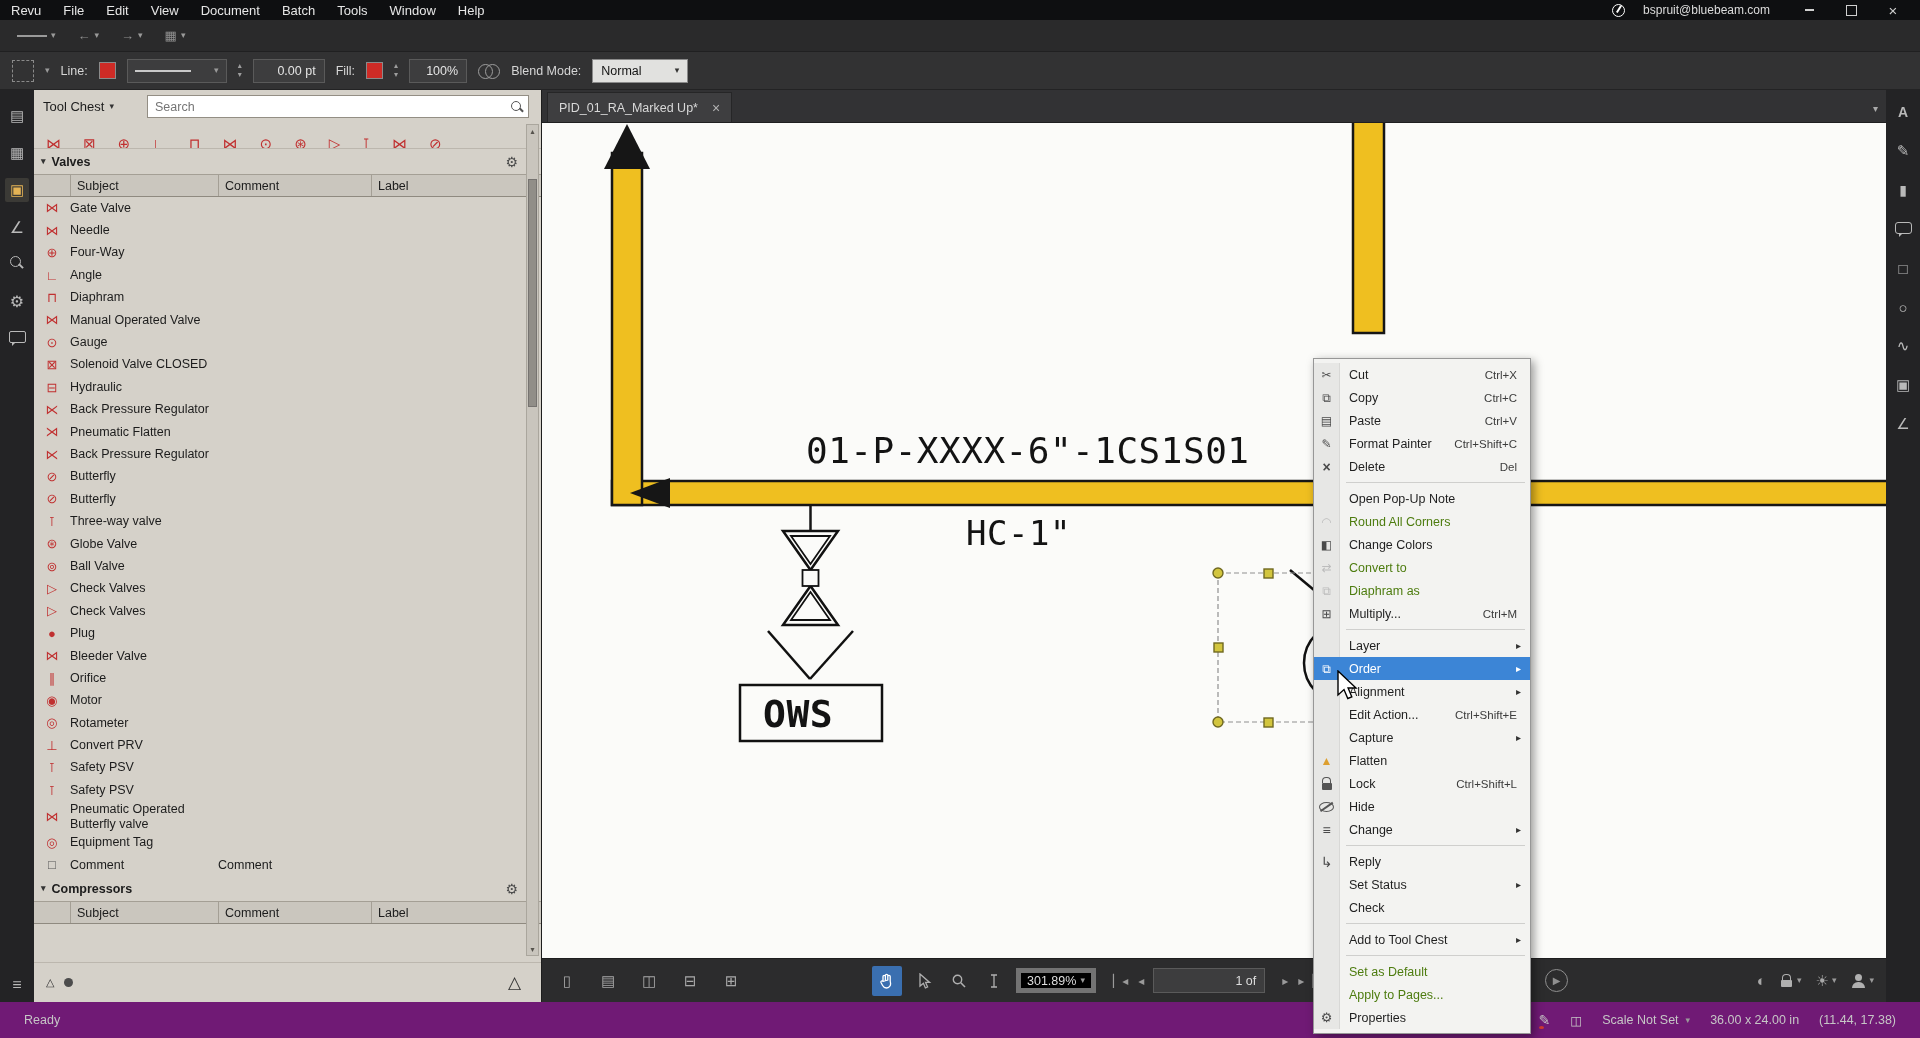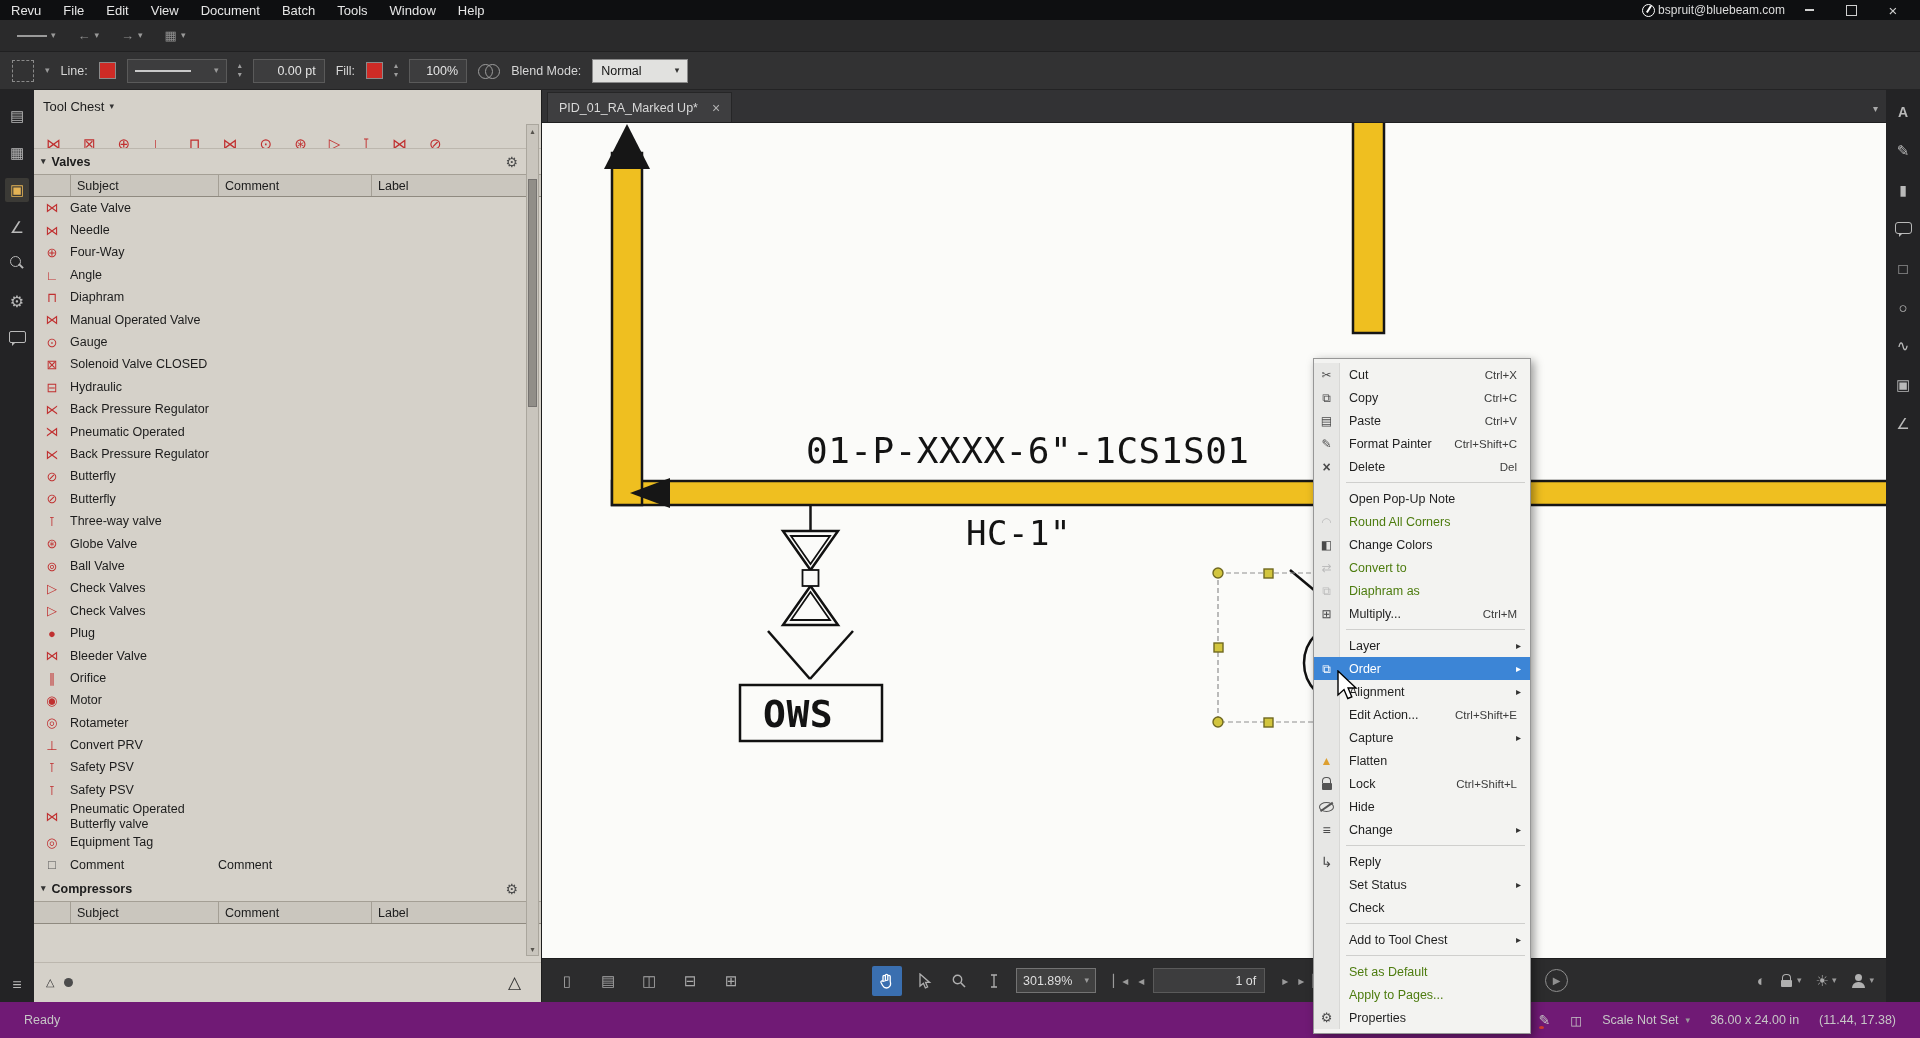--- a/index.html
+++ b/index.html
@@ -3,21 +3,21 @@
 <meta charset="utf-8">
 <style>
   *{margin:0;padding:0;box-sizing:border-box}
   html,body{width:1920px;height:1038px;overflow:hidden;background:#111;font-family:"Liberation Sans",sans-serif}
   #app{position:relative;width:1920px;height:1038px;background:#2a2a2b}
 
   
   #menubar{position:absolute;left:0;top:0;right:0;height:20px;background:#0e0f11;display:flex;align-items:center;color:#e6e6e6;font-size:13px;z-index:6}
   .menu-items{display:flex;height:100%}
   .menu-item{padding:0 11px;display:flex;align-items:center;cursor:default}
-  #menubar-right{margin-left:auto;display:flex;align-items:center;gap:3px;padding-right:6px}
+  #menubar-right{margin-left:auto;display:flex;align-items:center;gap:18px;padding-right:6px}
   .bb-logo{width:13px;height:13px;border:1.5px solid #fff;border-radius:50%;position:relative}
   .bb-logo::after{content:"";position:absolute;left:4.5px;top:0.5px;width:1.5px;height:8px;background:#fff;transform:rotate(32deg)}
   .account{font-size:12px;color:#dcdcdc}
   .winbtns{display:flex}
   .wbtn{width:42px;height:20px;display:flex;align-items:center;justify-content:center;color:#cfcfcf}
   .wbtn-min::before{content:"";width:9px;height:1.5px;background:#cfcfcf}
   .wbtn-max::before{content:"";width:9px;height:9px;border:1.5px solid #cfcfcf}
   .wbtn-close{font-size:15px}
 
   
@@ -115,21 +115,21 @@
   .ows-t{font-size:38px;font-weight:600;letter-spacing:3px}
   .pipe-t{font-size:36px}
   .hc-t{font-size:34px}
 
   
   #bottom-toolbar{height:44px;background:#2c2c2d;border-top:1px solid #1e1e1f;position:relative;color:#a8a8a8}
   .bt-left{position:absolute;left:12px;top:0;bottom:0;display:flex;align-items:center;gap:15px;font-size:15px}
   .bt-center{position:absolute;left:330px;top:0;bottom:0;display:flex;align-items:center;gap:9px}
   .pan-btn{width:30px;height:30px;background:#3a6fb0;border-radius:2px;display:flex;align-items:center;justify-content:center}
   .bt-ic{width:26px;height:26px;display:flex;align-items:center;justify-content:center}
-  .zoombox{width:80px;height:25px;background:#404040;border:1px solid #737373;color:#dedede;font-size:12.5px;display:flex;align-items:center;justify-content:space-between;padding:0 6px}
+  .zoombox{width:80px;height:25px;background:#000000;border:5px solid #737373;color:#dedede;font-size:12.5px;display:flex;align-items:center;justify-content:space-between;padding:0 6px}
   .pagebox{width:112px;height:25px;background:#3d3d3e;border:1px solid #5a5a5a;color:#dedede;font-size:12.5px;display:flex;align-items:center;justify-content:flex-end;padding-right:8px}
   .nav{display:flex;align-items:center;gap:10px;color:#9a9a9a;font-size:12px;margin-left:8px}
   .play{position:absolute;left:1003px;top:10px;width:23px;height:23px;border:1.5px solid #8f8f8f;border-radius:50%;display:flex;align-items:center;justify-content:center;color:#8f8f8f;font-size:10px}
   .bt-right{position:absolute;right:12px;top:0;bottom:0;display:flex;align-items:center;gap:14px;font-size:15px}
   .mini-lock{position:relative;width:14px;height:15px;display:flex;flex-direction:column;align-items:center;justify-content:center}
   .mini-lock::before{content:"";width:7px;height:5px;border:1.5px solid #b0b0b0;border-bottom:none;border-radius:4px 4px 0 0}
   .mini-lock::after{content:"";width:11px;height:7px;background:#b0b0b0;border-radius:1px}
   .person{position:relative;width:16px;height:16px}
   .person::before{content:"";position:absolute;left:5px;top:1px;width:7px;height:7px;border-radius:50%;background:#b0b0b0}
   .person::after{content:"";position:absolute;left:2px;top:9px;width:13px;height:6px;border-radius:7px 7px 0 0;background:#b0b0b0}
@@ -271,20 +271,24 @@
 
       <span class="strip-ic ico-gearp"></span>
 
       <span class="strip-ic ico-chat"></span>
     </div>
 
   <div id="left-panel">
     <div class="tc-header">
       <span class="tc-title">Tool Chest</span>
       <span class="chv">▾</span>
+      <span class="search">
+        <input placeholder="Search" style="">
+        <span class="search-ic"></span>
+      </span>
     </div>
     <div class="palette">
 
     <span class="pal-ic">⋈</span>
         <span class="pal-ic">⊠</span>
         <span class="pal-ic">⊕</span>
         <span class="pal-ic">∟</span>
         <span class="pal-ic">⊓</span>
         <span class="pal-ic">⋈</span>
         <span class="pal-ic">⊙</span>
@@ -372,21 +376,21 @@
 
         <div class="trow">
           <span class="g">⋉</span>
           <span class="s">Back Pressure Regulator</span>
           <span class="cc"></span>
           <span class="ll"></span>
         </div>
 
         <div class="trow">
           <span class="g">⋊</span>
-          <span class="s">Pneumatic Operated</span>
+          <span class="s">Pneumatic Flatten</span>
           <span class="cc"></span>
           <span class="ll"></span>
         </div>
 
         <div class="trow">
           <span class="g">⋉</span>
           <span class="s">Back Pressure Regulator</span>
           <span class="cc"></span>
           <span class="ll"></span>
         </div>

